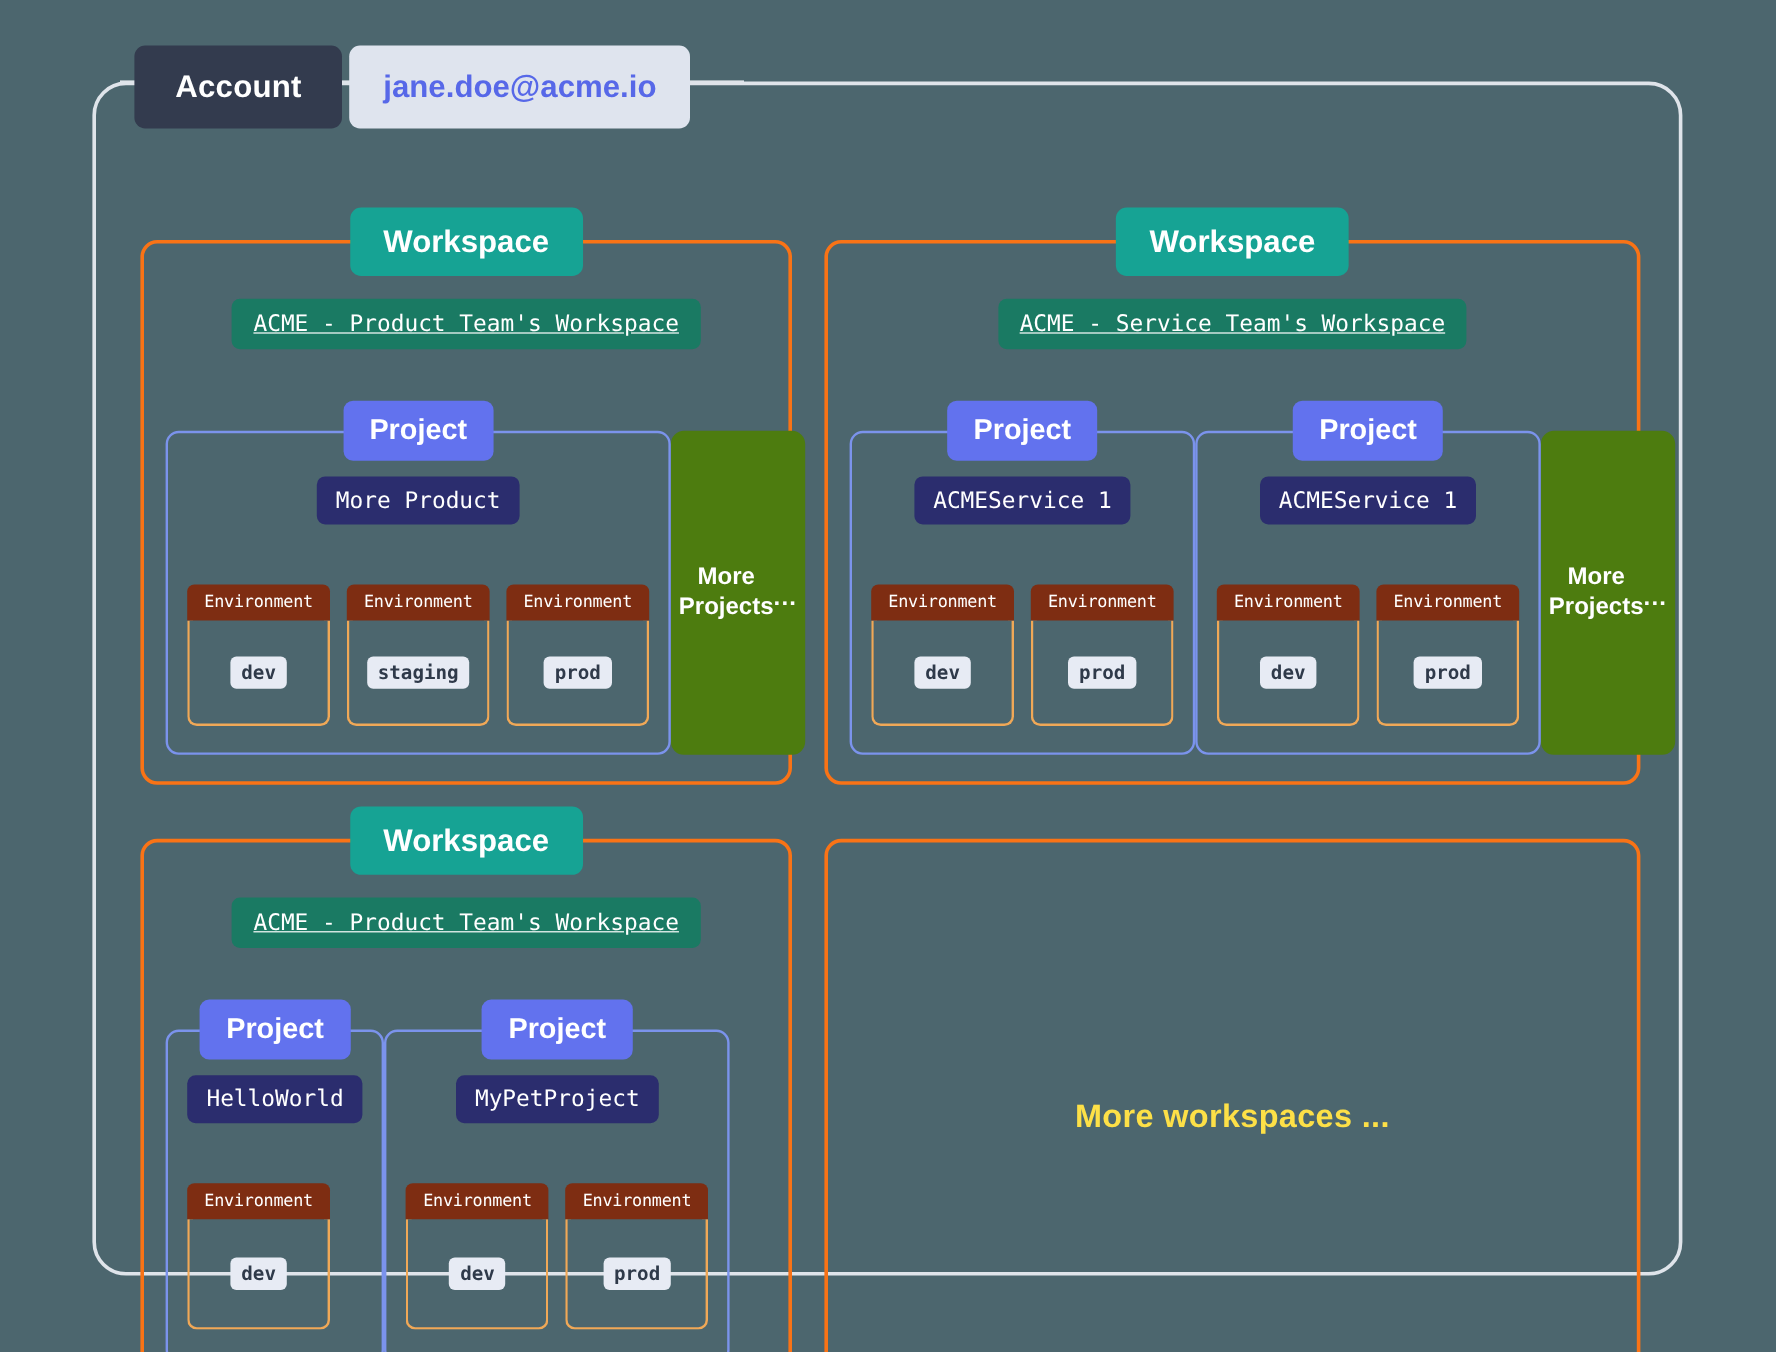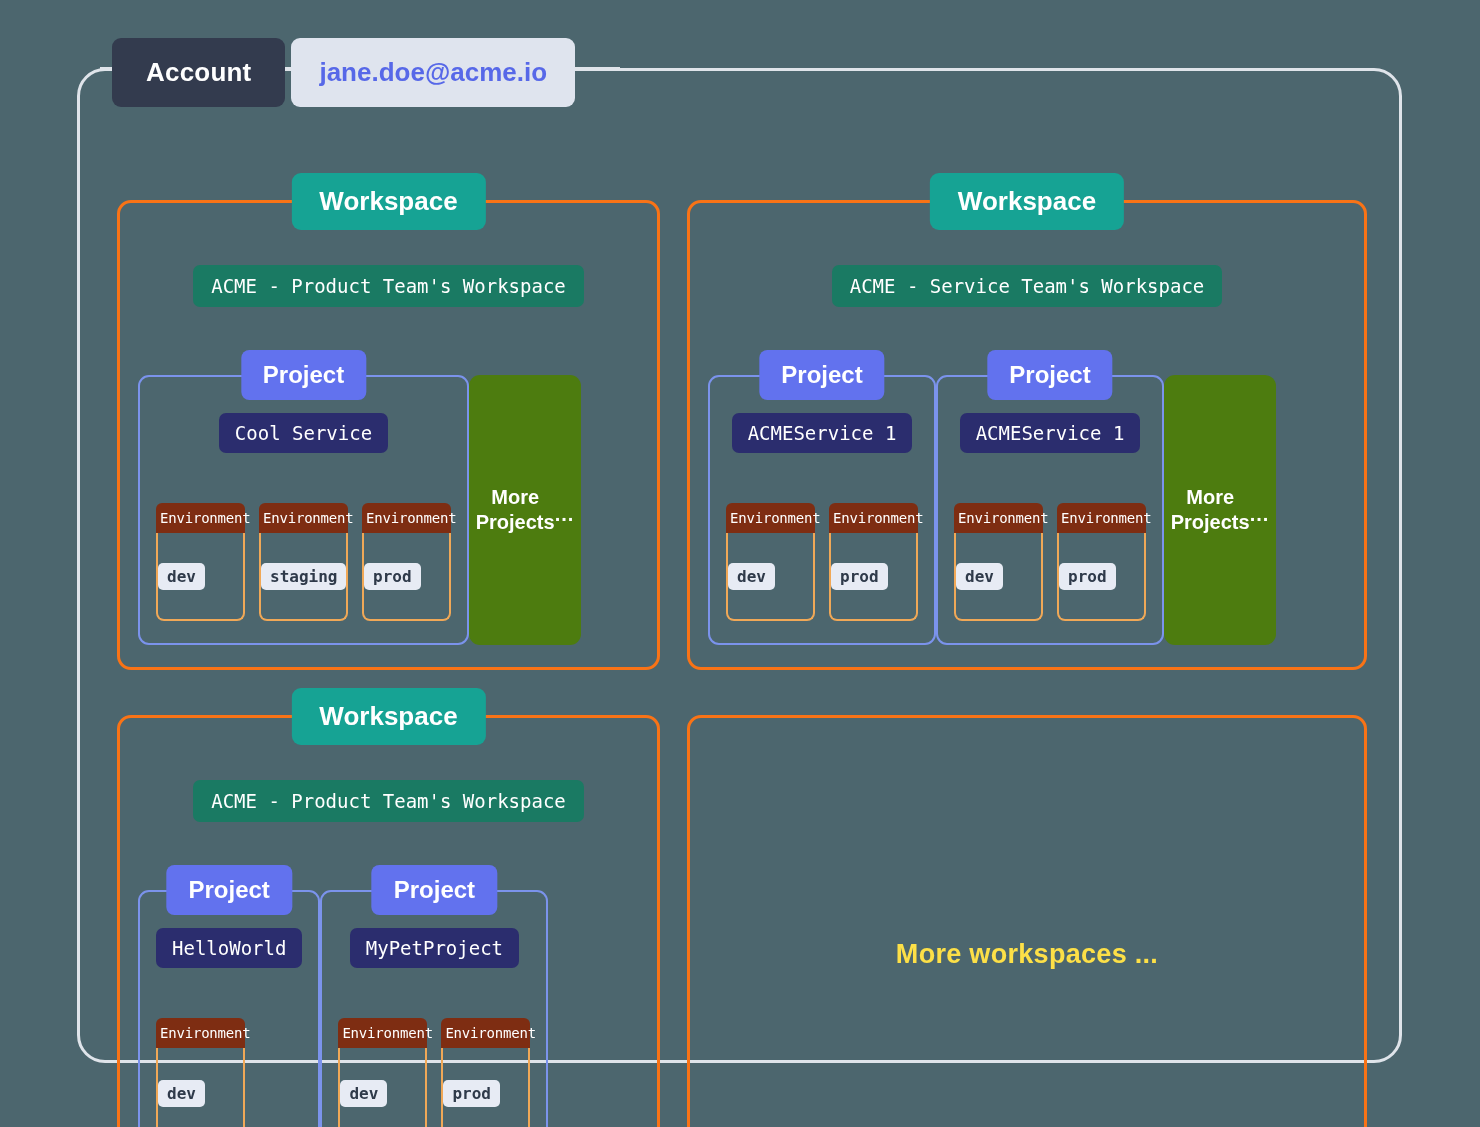--- a/index.html
+++ b/index.html
@@ -100,31 +100,32 @@
     font-size: 26px;
     font-weight: bold;
     padding: 13px 28px;
     border-radius: 9px;
     white-space: nowrap;
     z-index: 4;
   }
 
   .ws-name {
     display: block;
-    margin: 16px auto;
+    margin: 0 auto;
     width: fit-content;
     background: #1a7a63;
     color: #ffffff;
     font-family: "DejaVu Sans Mono", monospace;
     font-size: 19px;
     padding: 10px 18px;
     border-radius: 7px;
     white-space: nowrap;
     position: relative;
     top: -24px;
+    text-decoration: underline;
   }
 
   .ws-empty-text {
     color: #fde047;
     font-size: 27px;
     font-weight: bold;
     letter-spacing: .3px;
   }
 
   
@@ -174,21 +175,21 @@
   }
 
   
   .env-row {
     display: flex;
     gap: 14px;
     margin-top: 30px;
   }
 
   .env-box {
-    width: 89px;
+    width: 119px;
     display: flex;
     flex-direction: column;
     align-items: stretch;
   }
 
   .env-tab {
     background: #7e2d12;
     color: #ffffff;
     font-family: "DejaVu Sans Mono", monospace;
     font-size: 14px;
@@ -199,20 +200,21 @@
     letter-spacing: -.2px;
   }
 
   .env-body {
     border: 2px solid #f0a857;
     border-top: none;
     border-radius: 0 0 8px 8px;
     height: 88px;
     display: flex;
     align-items: center;
+    justify-content: center;
   }
 
   .env-name {
     background: #e7ebf4;
     color: #2f3a4a;
     font-family: "DejaVu Sans Mono", monospace;
     font-size: 16px;
     font-weight: bold;
     padding: 4px 9px;
     border-radius: 5px;
@@ -258,21 +260,21 @@
   <div class="account-email">jane.doe@acme.io</div>
 </div>
 
 <div class="ws-grid" id="ws-grid">
     <div class="ws-box">
       <div class="ws-tab">Workspace</div>
       <div class="ws-name">ACME - Product Team's Workspace</div>
       <div class="proj-row">
         <div class="proj-box">
           <div class="proj-tab">Project</div>
-          <div class="proj-name">Cool Service</div>
+          <div class="proj-name">More Product</div>
           <div class="env-row">
             <div class="env-box">
               <div class="env-tab">Environment</div>
               <div class="env-body">
                 <div class="env-name">dev</div>
               </div>
             </div>
             <div class="env-box">
               <div class="env-tab">Environment</div>
               <div class="env-body">

